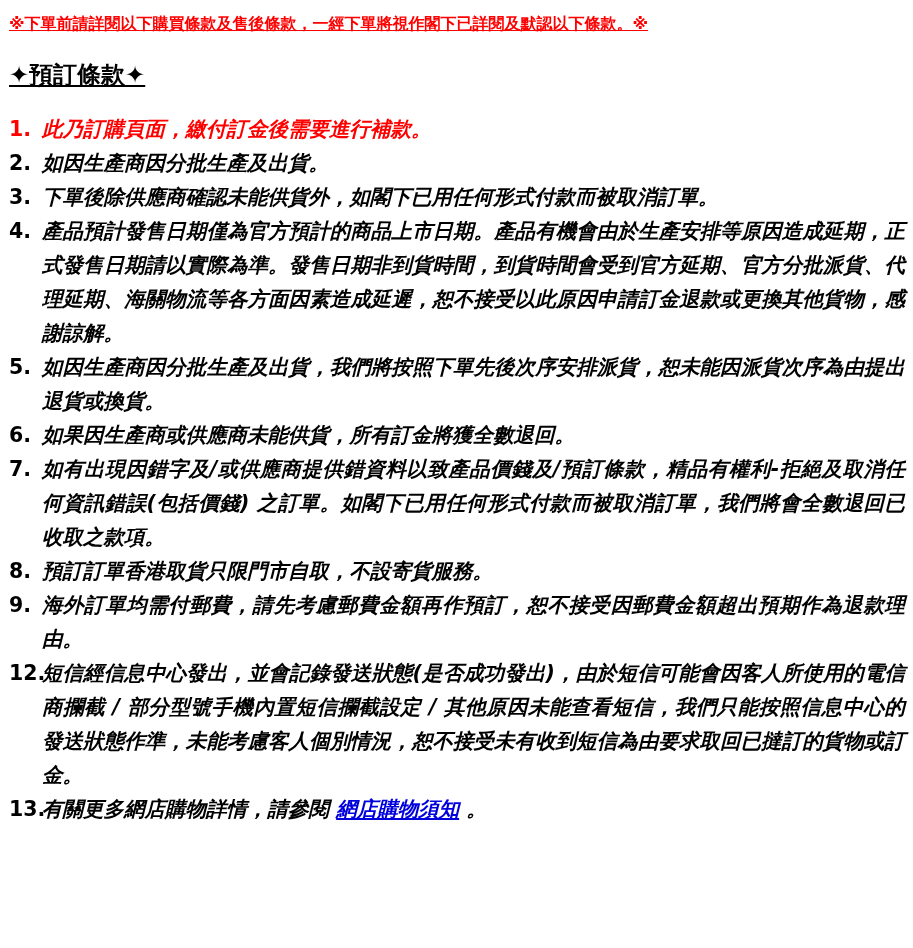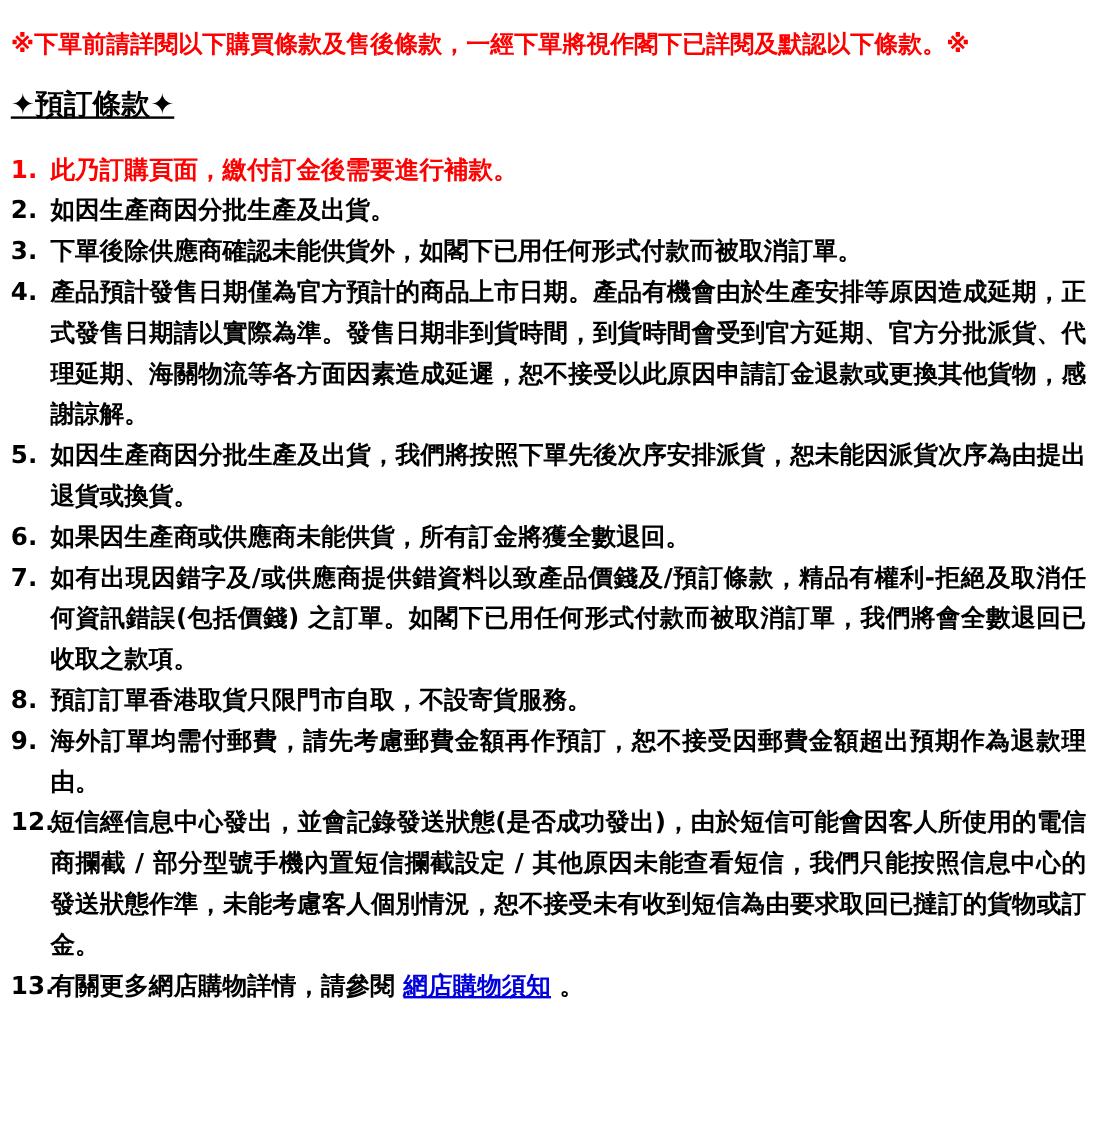--- a/index.html
+++ b/index.html
@@ -7,24 +7,24 @@
   body {
     width: 913px;
     min-height: 948px;
     font-family: "DejaVu Sans", sans-serif;
     font-weight: bold;
     color: #000000;
     padding: 10px 8px 20px 9px;
   }
   .notice {
     color: #ff0000;
-    font-size: 20px;
+    font-size: 16px;
     line-height: 28px;
+    text-decoration: underline;
     margin-bottom: 24px;
-    margin-top: 12px;
   }
   .section-heading {
     color: #000000;
     font-size: 24px;
     line-height: 26px;
     text-decoration: underline;
     margin-bottom: 24px;
   }
   .terms-list { width: 100%; }
   .term {
@@ -32,20 +32,21 @@
     font-size: 20.5px;
     line-height: 34px;
   }
   .term .num {
     width: 33px;
     flex-shrink: 0;
   }
   .term .text {
     flex: 1;
     text-align: justify;
+    font-style: italic;
   }
   .red { color: #ff0000; }
   .red-u { color: #ff0000; text-decoration: underline; }
   .link { color: #0000dd; text-decoration: underline; cursor: pointer; }
 </style>
 </head>
 <body>
 
 <div>
 

